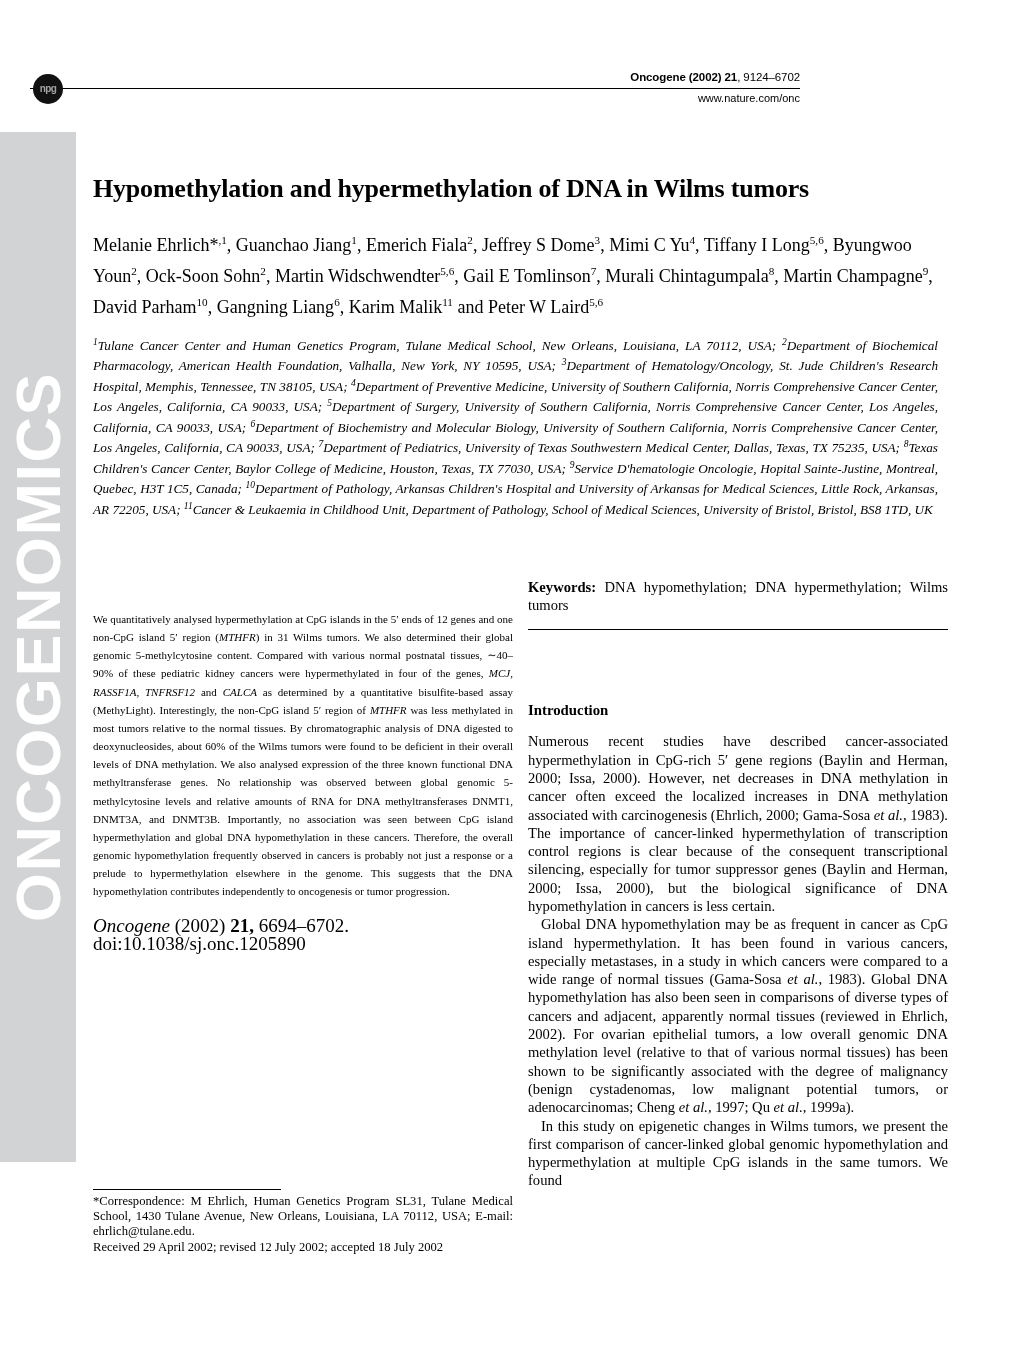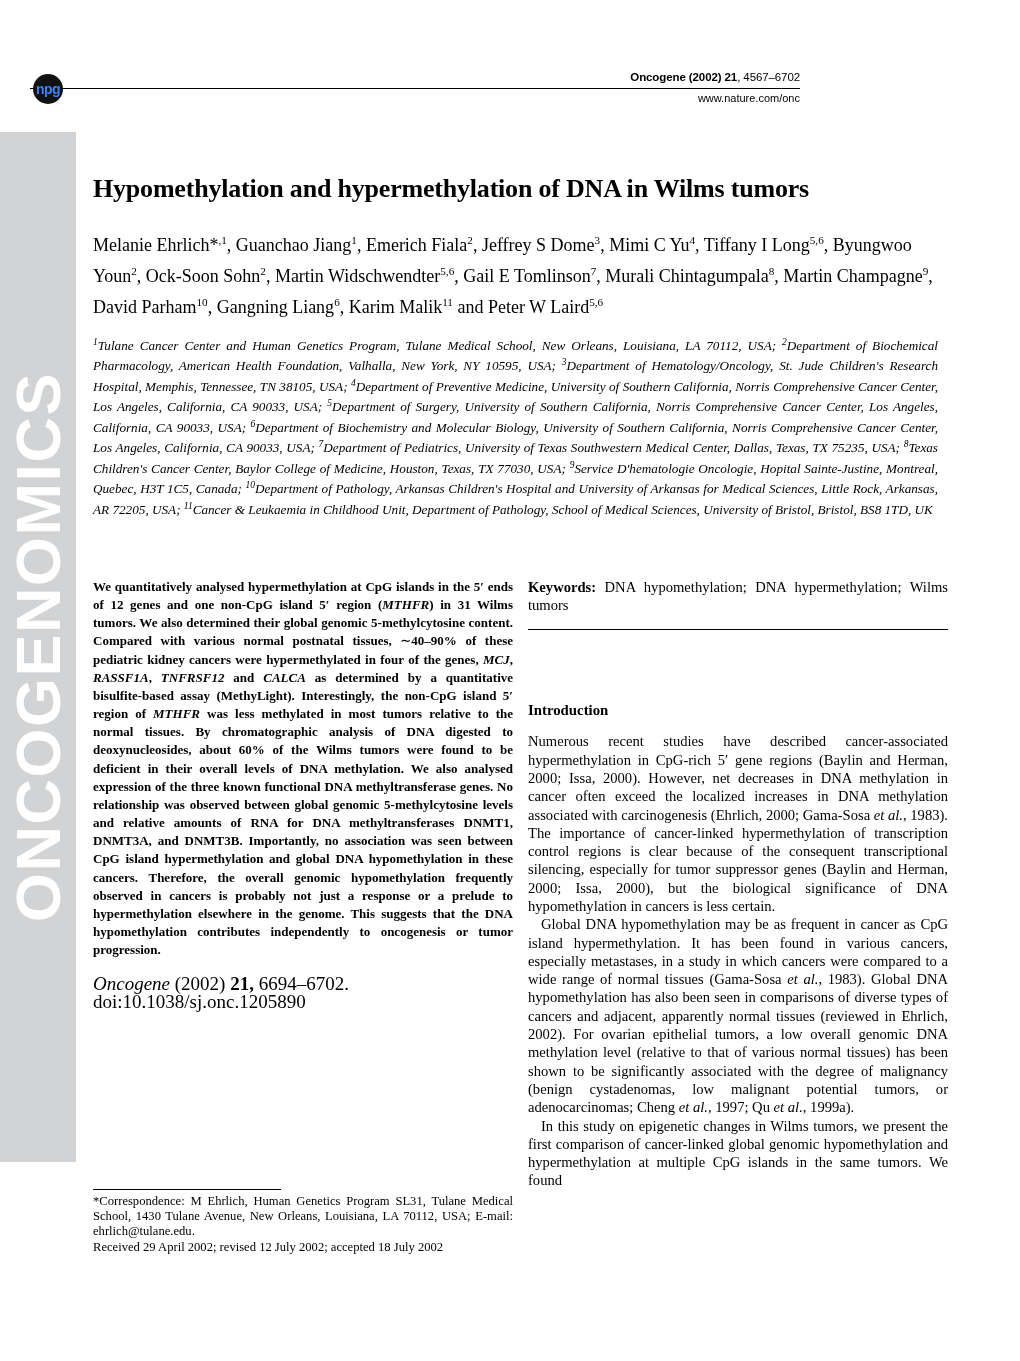--- a/index.html
+++ b/index.html
@@ -53,24 +53,24 @@
     width: 770px;
   }
   #npg-logo {
     position: absolute;
     left: 3px;
     top: 4px;
     width: 30px;
     height: 30px;
     border-radius: 50%;
     background: #111111;
-    color: #3b82f6;
-    font-family: "Liberation Sans", "DejaVu Sans", sans-serif;
-    font-weight: bold;
-    font-size: 14px;
+    color: #a3a3a3;
+    font-family: "Liberation Sans", "DejaVu Sans", sans-serif;
+    font-weight: bold;
+    font-size: 10px;
     line-height: 30px;
     text-align: center;
     letter-spacing: -0.6px;
   }
   #masthead-lines {
     text-align: right;
     font-family: "Liberation Sans", "DejaVu Sans", sans-serif;
     font-size: 11.5px;
     line-height: 15px;
     letter-spacing: -0.1px;
@@ -124,25 +124,26 @@
   
   .col {
     position: absolute;
     top: 578px;
     width: 420px;
   }
   #col-left  { left: 93px;  }
   #col-right { left: 528px; }
 
   #abstract {
-    font-weight: bold;
-    font-size: 13px;
+    font-weight: normal;
+    font-size: 11px;
     line-height: 18.15px;
     text-align: justify;
     text-justify: inter-word;
+    margin-top: 32px;
   }
   #abstract i { font-style: italic; }
   #abstract-citation {
     font-weight: normal;
     font-size: 19px;
     line-height: 18.15px;
     text-align: left;
     margin-top: 16px;
   }
   #abstract-citation .ital { font-style: italic; }
@@ -205,21 +206,21 @@
 <body style="background: rgb(255, 255, 255); color: rgb(0, 0, 0);">
 
 <div id="journal-band" style="background: rgb(210, 211, 212);">
   <div id="journal-band-label">ONCOGENOMICS</div>
 </div>
 
 <div id="masthead">
   <div id="npg-logo">npg</div>
   <div id="masthead-lines">
     <div>
-      <span class="strong">Oncogene (2002) 21</span><span>, 4567–6702</span>
+      <span class="strong">Oncogene (2002) 21</span><span>, 9124–6702</span>
     </div>
   </div>
   <hr id="masthead-rule">
   <div id="masthead-url">www.nature.com/onc</div>
 </div>
 
 <h1 id="article-title">Hypomethylation and hypermethylation of DNA in Wilms tumors</h1>
 
 <div id="author-list">Melanie Ehrlich*<sup>,1</sup>, Guanchao Jiang<sup>1</sup>, Emerich Fiala<sup>2</sup>, Jeffrey S Dome<sup>3</sup>, Mimi C Yu<sup>4</sup>, Tiffany I Long<sup>5,6</sup>, Byungwoo Youn<sup>2</sup>, Ock-Soon Sohn<sup>2</sup>, Martin Widschwendter<sup>5,6</sup>, Gail E Tomlinson<sup>7</sup>, Murali Chintagumpala<sup>8</sup>, Martin Champagne<sup>9</sup>, David Parham<sup>10</sup>, Gangning Liang<sup>6</sup>, Karim Malik<sup>11</sup> and Peter W Laird<sup>5,6</sup></div>
 

